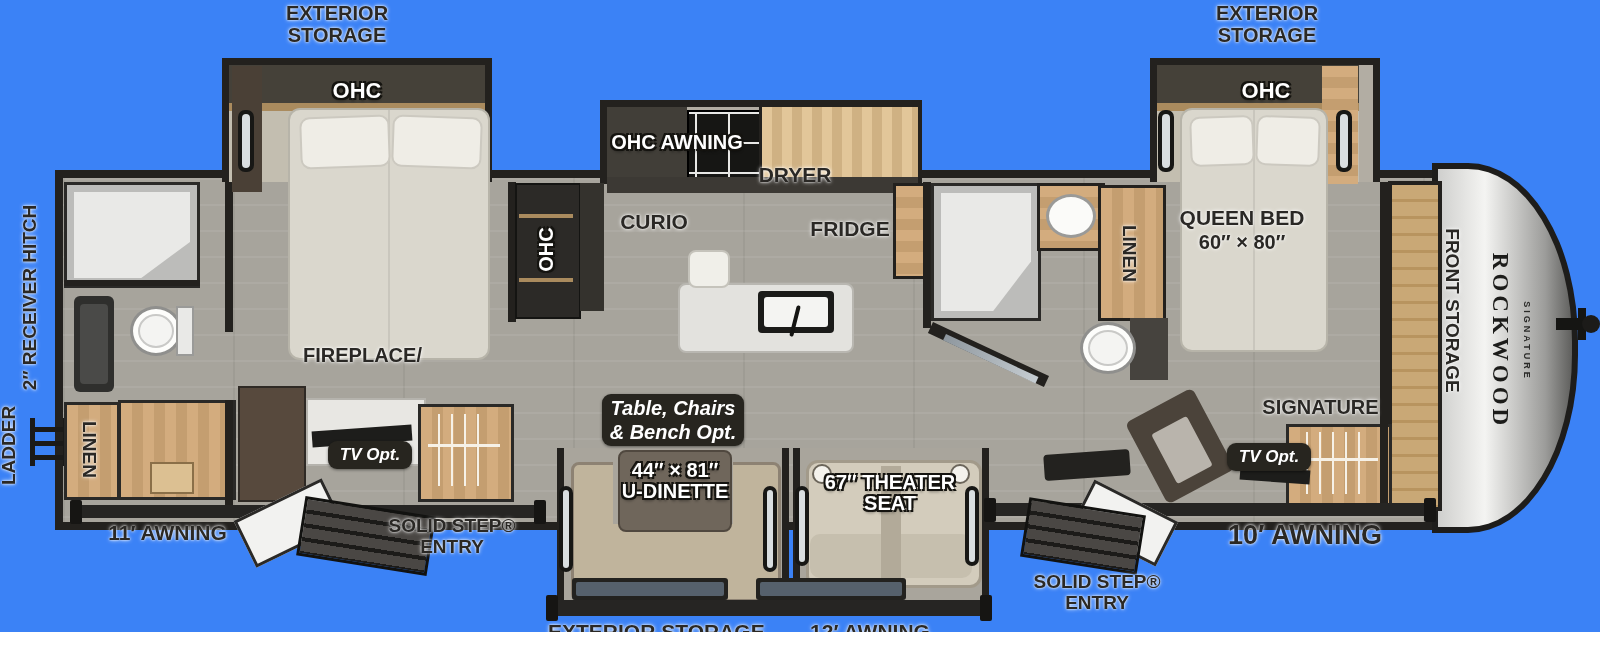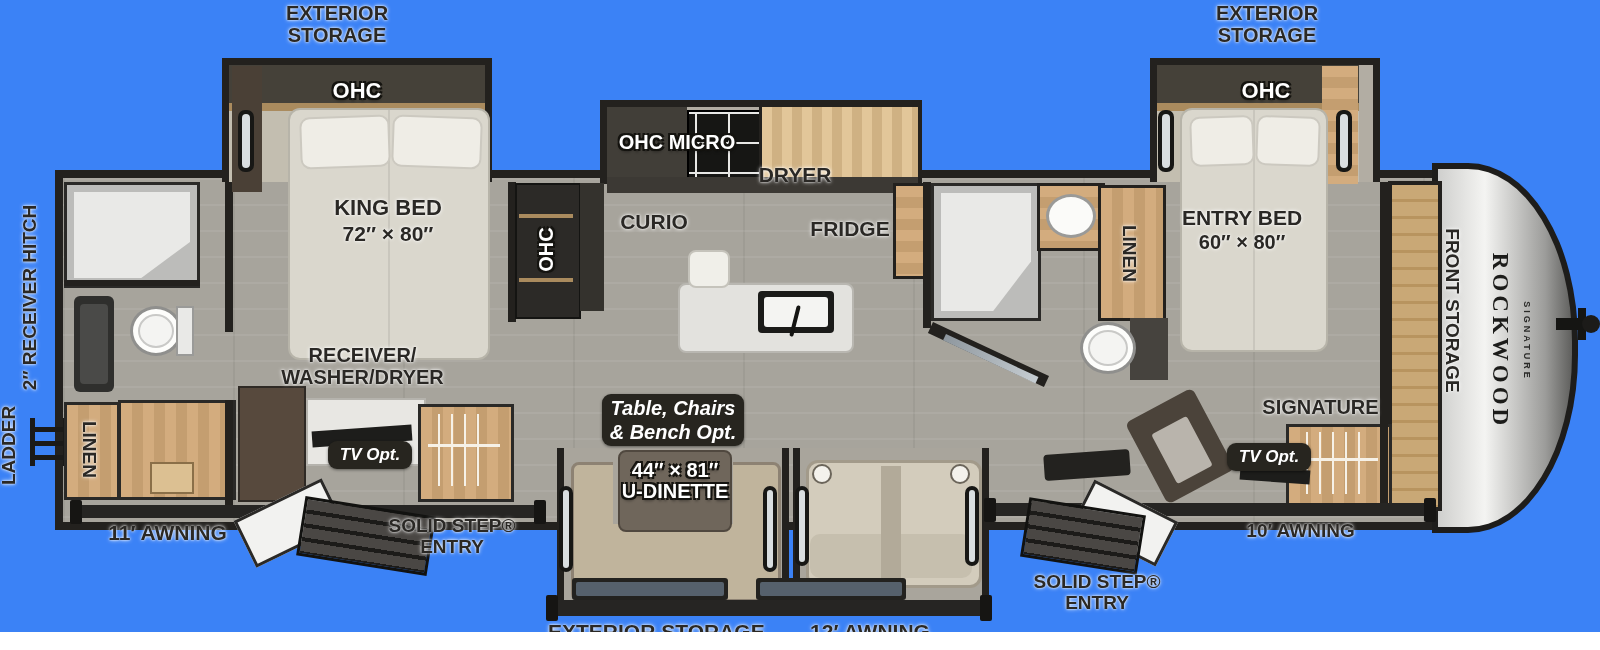--- a/index.html
+++ b/index.html
@@ -181,61 +181,60 @@
   <div class="railcap" style="left:980px;top:595px;width:12px;height:26px"></div>
 
   <div class="door" style="left:240px;top:497px;width:92px;height:46px;transform:rotate(-26deg)"></div>
   <div class="steps" style="left:300px;top:506px;width:126px;height:54px;transform:rotate(9deg)"></div>
   <div class="door" style="left:1078px;top:498px;width:88px;height:44px;transform:rotate(27deg)"></div>
   <div class="steps" style="left:1024px;top:506px;width:112px;height:54px;transform:rotate(9deg)"></div>
 
   <div class="lbl" style="left:262px;top:2px;width:150px;font-size:20px">EXTERIOR STORAGE</div>
   <div class="lbl" style="left:1192px;top:2px;width:150px;font-size:20px">EXTERIOR STORAGE</div>
 
-  <div class="lbl" style="left:288px;top:196px;width:200px;font-size:22px">
-    <div>KING BED</div>
-    <div style="font-size:21px;margin-top:2px">72″ × 80″</div>
-  </div>
   <div class="lbl" style="left:1152px;top:206px;width:180px;font-size:21px">
-    <div>ENTRY BED</div>
+    <div>QUEEN BED</div>
     <div style="font-size:20px;margin-top:2px">60″ × 80″</div>
   </div>
 
   <div class="lbl" style="left:735px;top:163px;width:120px;font-size:21px">DRYER</div>
   <div class="lbl" style="left:594px;top:210px;width:120px;font-size:21px">CURIO</div>
   <div class="lbl" style="left:790px;top:217px;width:120px;font-size:21px">FRIDGE</div>
 
   <div class="lbl" style="left:245px;top:344px;width:235px;font-size:20px">
-    <div>RECEIVER/</div>
-    <div>WASHER/DRYER</div>
+    <div>FIREPLACE/</div>
   </div>
 
 
   <div class="lbl nowrap" style="left:1248px;top:396px;width:145px;font-size:20px">SIGNATURE</div>
 
   <div class="lbl nowrap" style="left:95px;top:521px;width:145px;font-size:21px">11′ AWNING</div>
-  <div class="lbl nowrap" style="left:1228px;top:521px;width:145px;font-size:19px">10′ AWNING</div>
+  <div class="lbl nowrap" style="left:1228px;top:521px;width:145px;font-size:27px">10′ AWNING</div>
   <div class="lbl nowrap" style="left:800px;top:620px;width:140px;font-size:21px">12′ AWNING</div>
   <div class="lbl nowrap" style="left:548px;top:620px;width:205px;font-size:21px">EXTERIOR STORAGE</div>
 
   <div class="lbl" style="left:382px;top:516px;width:140px;font-size:19px">
     <div>SOLID STEP®</div>
     <div>ENTRY</div>
   </div>
   <div class="lbl" style="left:1027px;top:572px;width:140px;font-size:19px">
     <div>SOLID STEP®</div>
     <div>ENTRY</div>
   </div>
 
   <div class="lblw" style="left:312px;top:79px;width:90px;font-size:22px">OHC</div>
   <div class="lblw" style="left:1221px;top:79px;width:90px;font-size:22px">OHC</div>
-  <div class="lblw" style="left:597px;top:132px;width:160px;font-size:20px">OHC  MICRO</div>
+  <div class="lblw" style="left:597px;top:132px;width:160px;font-size:20px">OHC  AWNING</div>
   <div class="lblw" style="left:598px;top:460px;width:154px;font-size:20px">
     <div>44″ × 81″</div>
     <div>U-DINETTE</div>
+  </div>
+  <div class="lblw" style="left:800px;top:472px;width:180px;font-size:20px">
+    <div>67″ THEATER</div>
+    <div>SEAT</div>
   </div>
 
   <div class="lblw" style="left:491px;top:239px;width:110px;font-size:20px;transform:rotate(-90deg)">OHC</div>
   <div class="lbl nowrap" style="left:41px;top:439px;width:95px;font-size:19px;transform:rotate(90deg)">LINEN</div>
   <div class="lbl nowrap" style="left:1074px;top:243px;width:110px;font-size:19px;transform:rotate(90deg)">LINEN</div>
   <div class="lbl nowrap" style="left:1342px;top:300px;width:220px;font-size:19px;transform:rotate(90deg)">FRONT STORAGE</div>
   <div class="lbl nowrap" style="left:-41px;top:435px;width:100px;font-size:19px;transform:rotate(-90deg)">LADDER</div>
   <div class="lbl nowrap" style="left:-85px;top:287px;width:230px;font-size:19px;transform:rotate(-90deg)">2″ RECEIVER HITCH</div>
   <div class="abs nowrap" style="left:1410px;top:328px;width:180px;height:26px;text-align:center;transform:rotate(90deg);
               font-family:'Liberation Serif',serif;font-weight:700;font-size:23px;letter-spacing:4px;color:#1c1c1a">ROCKWOOD</div>

